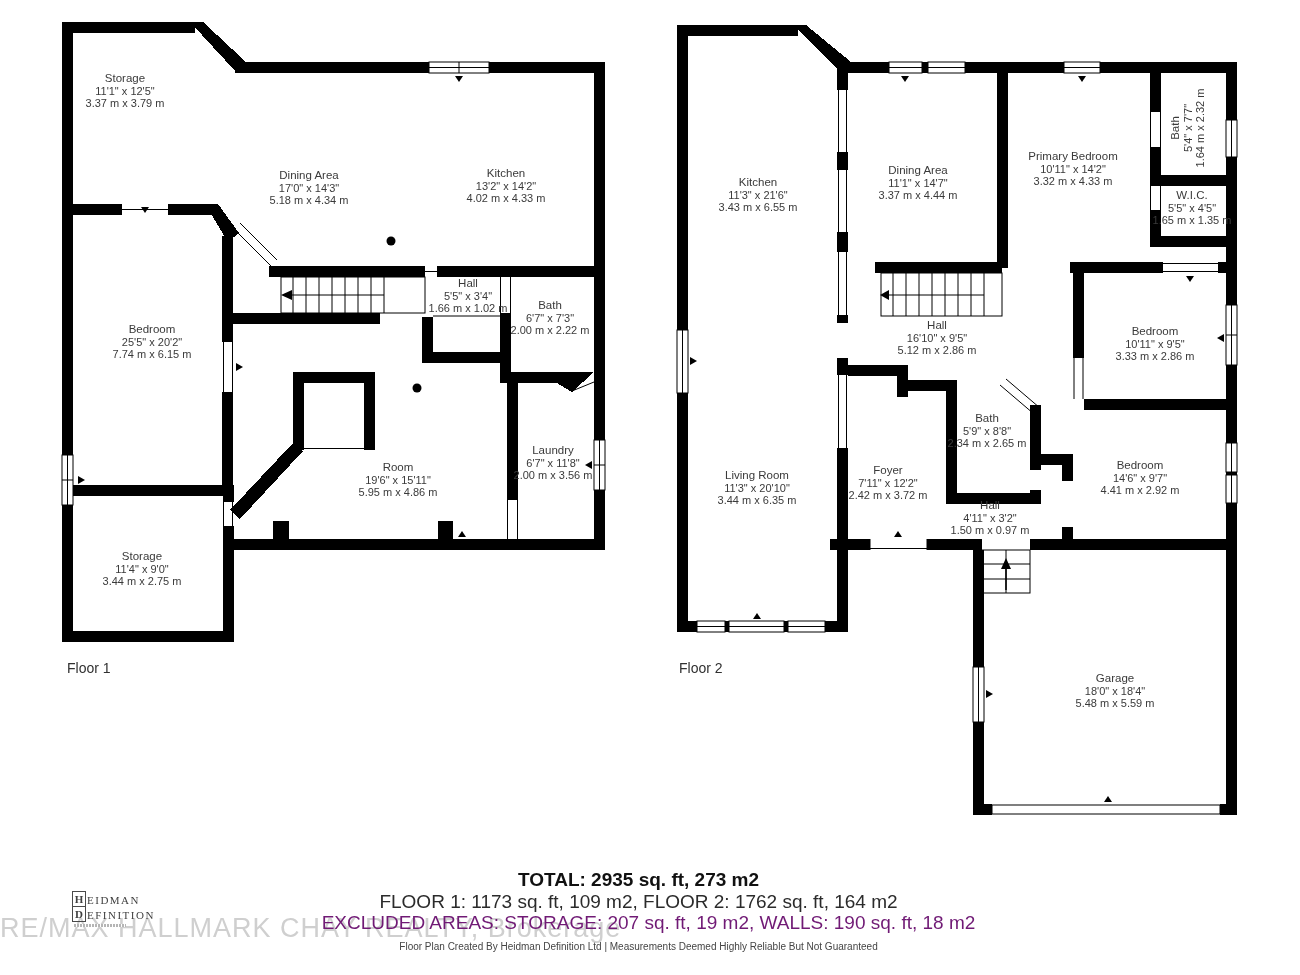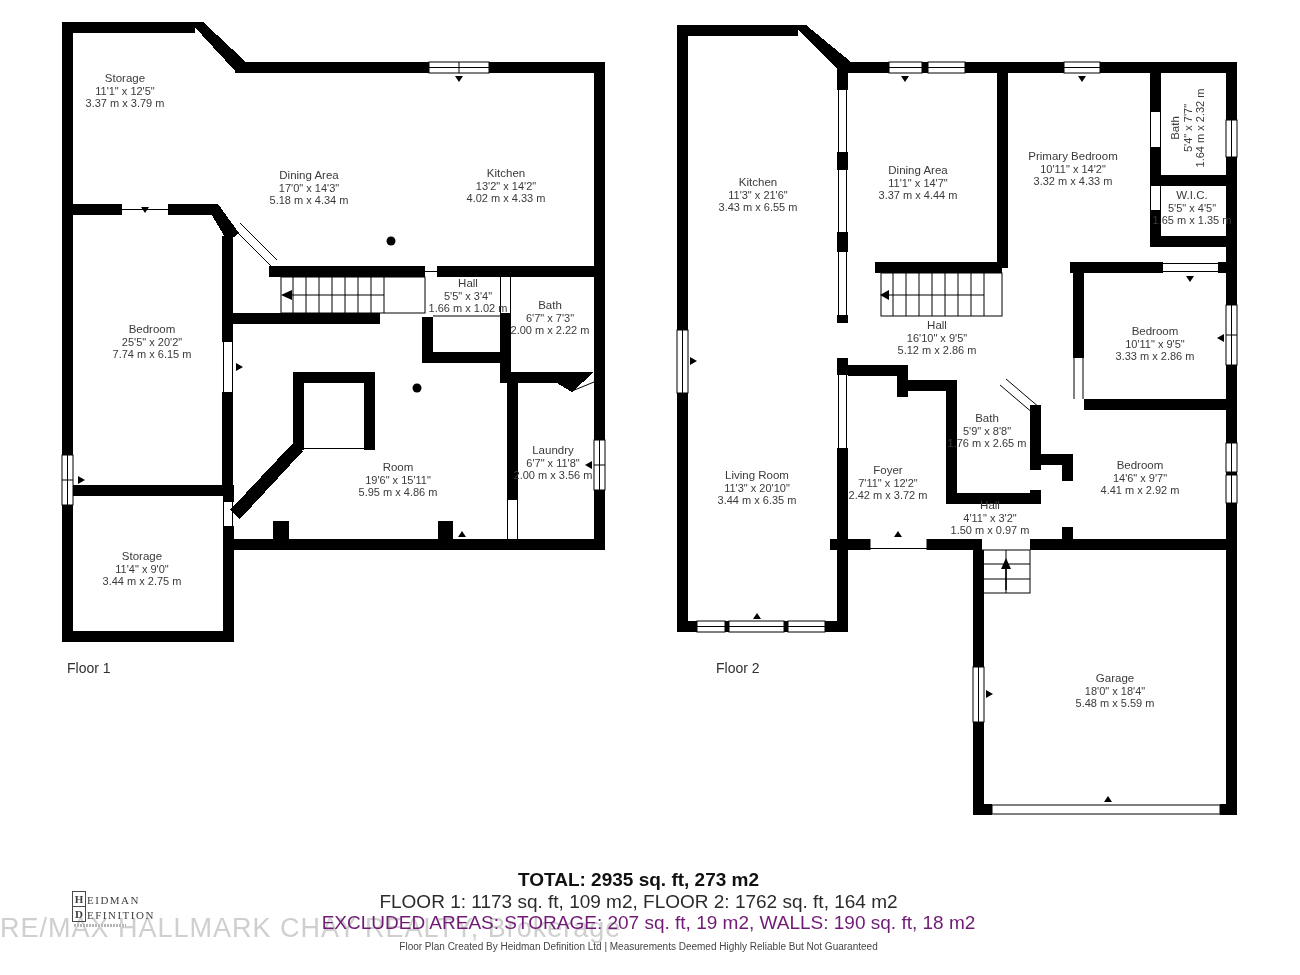--- a/index.html
+++ b/index.html
@@ -335,21 +335,21 @@
   <span class="rdim">5.12 m x 2.86 m</span>
 </div>
 <div class="room-label" style="left:1155px;top:344px">
   <span class="rname">Bedroom</span>
   <span class="rdim">10'11" x 9'5"</span>
   <span class="rdim">3.33 m x 2.86 m</span>
 </div>
 <div class="room-label" style="left:987px;top:431px">
   <span class="rname">Bath</span>
   <span class="rdim">5'9" x 8'8"</span>
-  <span class="rdim">1.76 m x 2.65 m</span>
+  <span class="rdim">2.34 m x 2.65 m</span>
 </div>
 <div class="room-label" style="left:757px;top:488px">
   <span class="rname">Living Room</span>
   <span class="rdim">11'3" x 20'10"</span>
   <span class="rdim">3.44 m x 6.35 m</span>
 </div>
 <div class="room-label" style="left:888px;top:483px">
   <span class="rname">Foyer</span>
   <span class="rdim">7'11" x 12'2"</span>
   <span class="rdim">2.42 m x 3.72 m</span>
@@ -364,21 +364,21 @@
   <span class="rdim">14'6" x 9'7"</span>
   <span class="rdim">4.41 m x 2.92 m</span>
 </div>
 <div class="room-label" style="left:1115px;top:691px">
   <span class="rname">Garage</span>
   <span class="rdim">18'0" x 18'4"</span>
   <span class="rdim">5.48 m x 5.59 m</span>
 </div>
 
 <div class="floor-label" style="left:67px;top:660px">Floor 1</div>
-<div class="floor-label" style="left:716px;top:660px">Floor 2</div>
+<div class="floor-label" style="left:679px;top:660px">Floor 2</div>
 
 <div class="watermark">RE/MAX HALLMARK CHAY REALTY, Brokerage</div>
 <div class="footer-line f-total">TOTAL: 2935 sq. ft, 273 m2</div>
 <div class="footer-line f-floors">FLOOR 1: 1173 sq. ft, 109 m2, FLOOR 2: 1762 sq. ft, 164 m2</div>
 <div class="footer-line f-excluded">EXCLUDED AREAS: STORAGE: 207 sq. ft, 19 m2, WALLS: 190 sq. ft, 18 m2</div>
 <div class="footer-line f-credit">Floor Plan Created By Heidman Definition Ltd | Measurements Deemed Highly Reliable But Not Guaranteed</div>
 
 <div class="logo">
   <div class="logo-row">
     <span class="logo-box">H</span>

